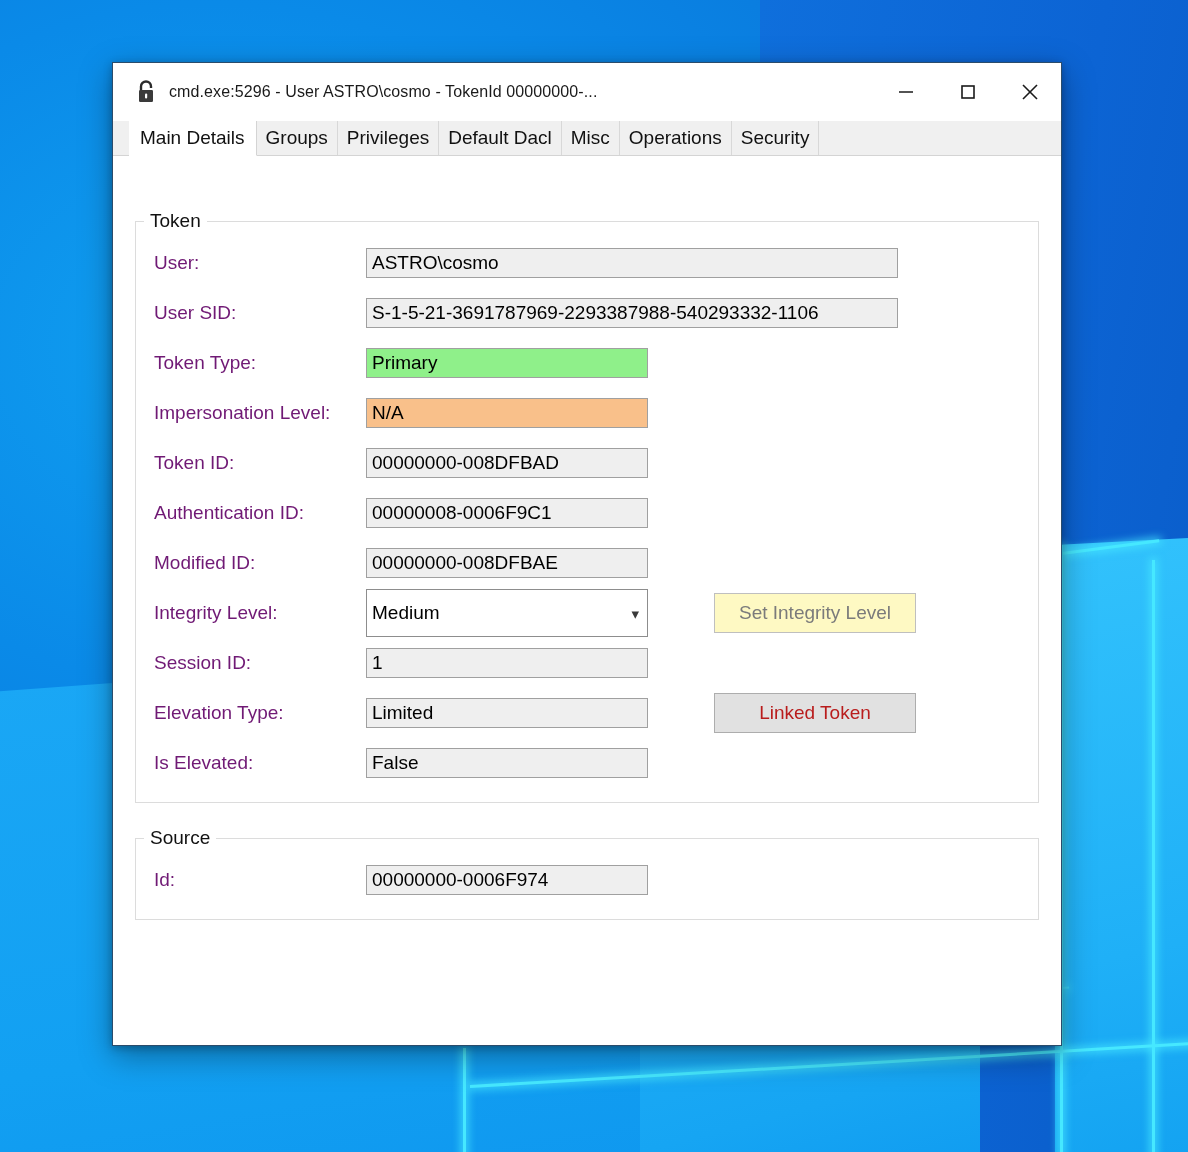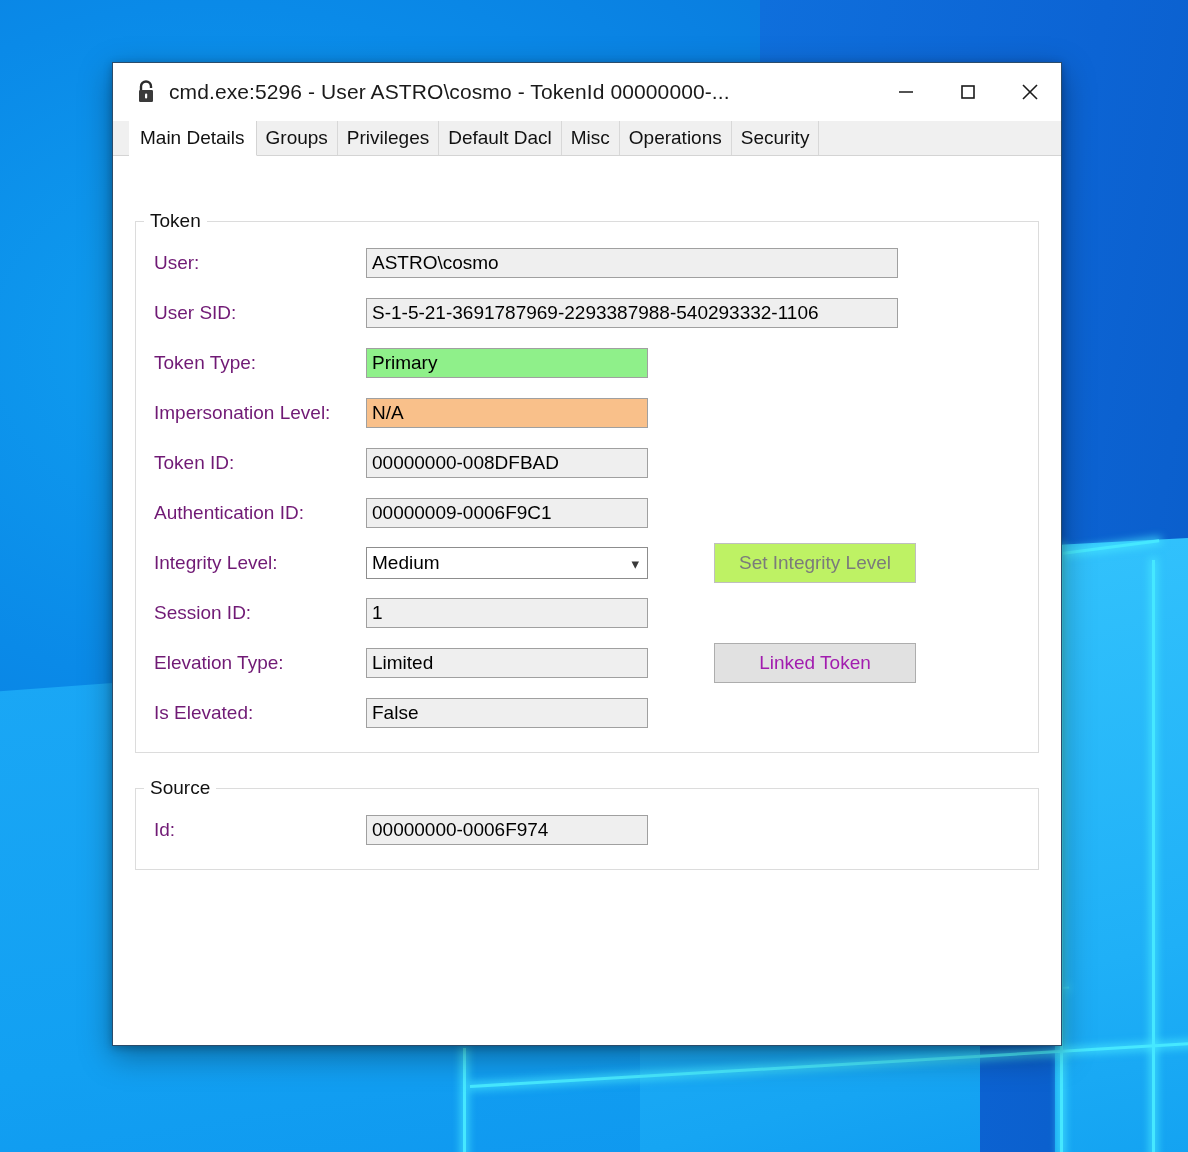--- a/index.html
+++ b/index.html
@@ -91,21 +91,21 @@
     align-items: center;
     position: relative;
   }
   #title-icon {
     width: 22px; height: 24px;
     margin-left: 22px; margin-right: 12px;
     flex: 0 0 22px;
     display: flex; align-items: center; justify-content: center;
   }
   #title-text {
-    font-size: 21px;
+    font-size: 16px;
     color: #1a1a1a;
     white-space: nowrap;
     overflow: hidden;
     flex: 1 1 auto;
     letter-spacing: .1px;
   }
   .wincap {
     width: 62px; height: 58px;
     flex: 0 0 62px;
     display: flex; align-items: center; justify-content: center;
@@ -190,51 +190,51 @@
     box-sizing: border-box;
     white-space: nowrap;
     overflow: hidden;
   }
   .fld.w-narrow { width: 282px; flex: 0 0 282px; }
   .fld.w-wide   { width: 532px; flex: 0 0 532px; text-align: right; }
   .fld.green  { background: #8ff08a; }
   .fld.orange { background: #f9c08a; text-align: center; }
 
   .combo {
-    height: 32px;
+    height: 48px;
     width: 282px; flex: 0 0 282px;
     background: #ffffff;
     border: 1px solid #8d8d8d;
     font-size: 19px;
     color: #000;
     display: flex;
     align-items: center;
     justify-content: space-between;
     padding: 0 8px 0 5px;
     box-sizing: border-box;
     cursor: default;
   }
   .combo .chev { color: #3a3a3a; font-size: 15px; line-height: 1; }
 
   .btn {
     height: 40px;
     width: 202px;
     border: 1px solid #adadad;
     background: #e1e1e1;
     font-size: 19px;
-    color: #a21caf;
+    color: #b91c1c;
     display: flex;
     align-items: center;
     justify-content: center;
     box-sizing: border-box;
     cursor: default;
     font-family: "Liberation Sans", sans-serif;
   }
   .btn.disabled {
-    background: #bef264;
+    background: #fef9c3;
     border-color: #bfbfbf;
     color: #7b7b7b;
   }
 
   .btn-slot { margin-left: 66px; }
 </style>
 </head>
 <body>
 
 <div id="desktop">
@@ -330,24 +330,28 @@
         <div class="fld w-narrow orange">N/A</div>
       </div>
 
       <div class="row">
         <div class="lbl">Token ID:</div>
         <div class="fld w-narrow">00000000-008DFBAD</div>
       </div>
 
       <div class="row">
         <div class="lbl">Authentication ID:</div>
-        <div class="fld w-narrow">00000009-0006F9C1</div>
-      </div>
-
-
+        <div class="fld w-narrow">00000008-0006F9C1</div>
+      </div>
+
+
+      <div class="row">
+        <div class="lbl">Modified ID:</div>
+        <div class="fld w-narrow">00000000-008DFBAE</div>
+      </div>
 
       <div class="row">
         <div class="lbl">Integrity Level:</div>
         <div class="combo">
           <span>Medium</span>
           <span class="chev">▾</span>
         </div>
         <div class="btn-slot">
           <div class="btn disabled">Set Integrity Level</div>
         </div>

